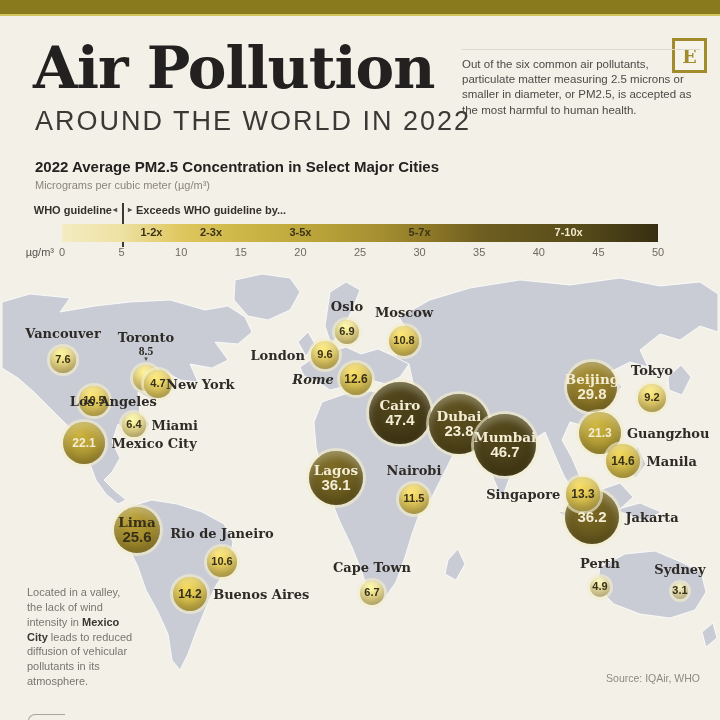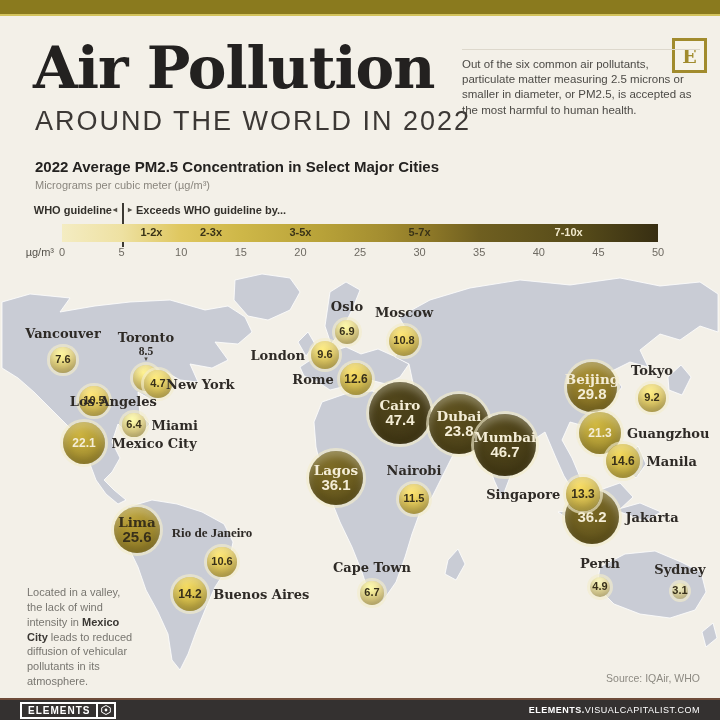--- a/index.html
+++ b/index.html
@@ -187,41 +187,41 @@
           <div class="bval" style="color: rgb(56, 48, 26); font-size: 11px;">10.5</div>
         </div>
         <div class="clabel" style="left: 69.7437px; top: 129px; transform: translateY(-50%);">Los Angeles</div>
         <div class="bubble" style="left: 122.489px; top: 141.489px; height: 23.0214px; width: 23.0214px; background: radial-gradient(circle at 40% 30%, rgb(255, 255, 166) 0%, rgb(232, 216, 141) 55%, rgb(190, 177, 116) 100%);">
           <div class="bval" style="color: rgb(56, 48, 26); font-size: 11px;">6.4</div>
         </div>
         <div class="clabel" style="left: 151.511px; top: 153px; transform: translateY(-50%);">Miami</div>
         <div class="bubble" style="left: 207.186px; top: 275.186px; height: 29.6275px; width: 29.6275px; background: radial-gradient(circle at 40% 30%, rgb(255, 230, 107) 0%, rgb(219, 195, 91) 55%, rgb(180, 160, 75) 100%);">
           <div class="bval" style="color: rgb(56, 48, 26); font-size: 11px;">10.6</div>
         </div>
-        <div class="clabel" style="left: 212px; top: 269.186px; transform: translate(-50%, -100%); text-align: center; font-family: Liberation Serif, serif;">Rio de Janeiro</div>
+        <div class="clabel" style="left: 222px; top: 269.186px; transform: translate(-50%, -100%); text-align: center;">Rio de Janeiro</div>
         <div class="bubble" style="left: 172.854px; top: 304.854px; height: 34.2914px; width: 34.2914px; background: radial-gradient(circle at 40% 30%, rgb(244, 217, 87) 0%, rgb(207, 184, 74) 55%, rgb(170, 151, 61) 100%);">
           <div class="bval" style="color: rgb(56, 48, 26); font-size: 12px;">14.2</div>
         </div>
         <div class="clabel" style="left: 213.146px; top: 322px; transform: translateY(-50%);">Buenos Aires</div>
         <div class="bubble" style="left: 335.048px; top: 48.0481px; height: 23.9037px; width: 23.9037px; background: radial-gradient(circle at 40% 30%, rgb(255, 251, 158) 0%, rgb(230, 213, 134) 55%, rgb(189, 175, 110) 100%);">
           <div class="bval" style="color: rgb(56, 48, 26); font-size: 11px;">6.9</div>
         </div>
         <div class="clabel" style="left: 347px; top: 42.0481px; transform: translate(-50%, -100%); text-align: center;">Oslo</div>
         <div class="bubble" style="left: 389.047px; top: 54.0472px; height: 29.9057px; width: 29.9057px; background: radial-gradient(circle at 40% 30%, rgb(255, 229, 106) 0%, rgb(218, 194, 90) 55%, rgb(179, 159, 74) 100%);">
           <div class="bval" style="color: rgb(56, 48, 26); font-size: 11px;">10.8</div>
         </div>
         <div class="clabel" style="left: 404px; top: 48.0472px; transform: translate(-50%, -100%); text-align: center;">Moscow</div>
         <div class="bubble" style="left: 310.902px; top: 68.9023px; height: 28.1953px; width: 28.1953px; background: radial-gradient(circle at 40% 30%, rgb(255, 235, 117) 0%, rgb(222, 199, 99) 55%, rgb(182, 163, 81) 100%);">
           <div class="bval" style="color: rgb(56, 48, 26); font-size: 11px;">9.6</div>
         </div>
         <div class="clabel" style="left: 304.902px; top: 83px; transform: translate(-100%, -50%);">London</div>
         <div class="bubble" style="left: 339.849px; top: 90.8491px; height: 32.3018px; width: 32.3018px; background: radial-gradient(circle at 40% 30%, rgb(250, 223, 97) 0%, rgb(212, 189, 82) 55%, rgb(174, 155, 67) 100%);">
           <div class="bval" style="color: rgb(56, 48, 26); font-size: 12px;">12.6</div>
         </div>
-        <div class="clabel" style="left: 333.849px; top: 107px; transform: translate(-100%, -50%);">Rome</div>
+        <div class="clabel" style="left: 333.849px; top: 107px; transform: translate(-100%, -50%); font-style: italic;">Rome</div>
         <div class="bubble" style="left: 398.57px; top: 211.57px; height: 30.8596px; width: 30.8596px; background: radial-gradient(circle at 40% 30%, rgb(255, 227, 103) 0%, rgb(216, 192, 87) 55%, rgb(177, 157, 71) 100%);">
           <div class="bval" style="color: rgb(56, 48, 26); font-size: 11px;">11.5</div>
         </div>
         <div class="clabel" style="left: 414px; top: 205.57px; transform: translate(-50%, -100%); text-align: center;">Nairobi</div>
         <div class="bubble" style="left: 360.223px; top: 309.223px; height: 23.5548px; width: 23.5548px; background: radial-gradient(circle at 40% 30%, rgb(255, 253, 162) 0%, rgb(231, 214, 137) 55%, rgb(189, 175, 112) 100%);">
           <div class="bval" style="color: rgb(56, 48, 26); font-size: 11px;">6.7</div>
         </div>
         <div class="clabel" style="left: 372px; top: 303.223px; transform: translate(-50%, -100%); text-align: center;">Cape Town</div>
         <div class="bubble" style="left: 638.199px; top: 112.199px; height: 27.6017px; width: 27.6017px; background: radial-gradient(circle at 40% 30%, rgb(255, 237, 123) 0%, rgb(223, 201, 104) 55%, rgb(183, 165, 85) 100%);">
           <div class="bval" style="color: rgb(56, 48, 26); font-size: 11px;">9.2</div>
@@ -241,25 +241,13 @@
         <div class="clabel" style="left: 680px; top: 304.989px; transform: translate(-50%, -100%); text-align: center;">Sydney</div>
       </div>
 
     <div class="ann" style="left:27px;top:313px;width:108px;">
       <span>Located in a valley, the lack of wind intensity in </span><b>Mexico City</b><span> leads to reduced diffusion of vehicular pollutants in its atmosphere.</span>
     </div>
   </div>
 
   <div class="source">Source: IQAir, WHO</div>
 
-  <div class="footer">
-    <div class="flogo">
-      <span class="ftxt">ELEMENTS</span>
-      <span class="fico">
-        <svg width="10" height="10" viewBox="0 0 10 10">
-            <polygon points="5,0.5 9.3,2.8 9.3,7.2 5,9.5 0.7,7.2 0.7,2.8" fill="none" stroke="#fff" stroke-width="1"></polygon>
-            <circle cx="5" cy="5" r="1.4" fill="#fff"></circle>
-          </svg>
-      </span>
-    </div>
-    <div class="furl"><b>ELEMENTS.</b><span>VISUALCAPITALIST.COM</span></div>
-  </div>
 </div>
 
 </body></html>

